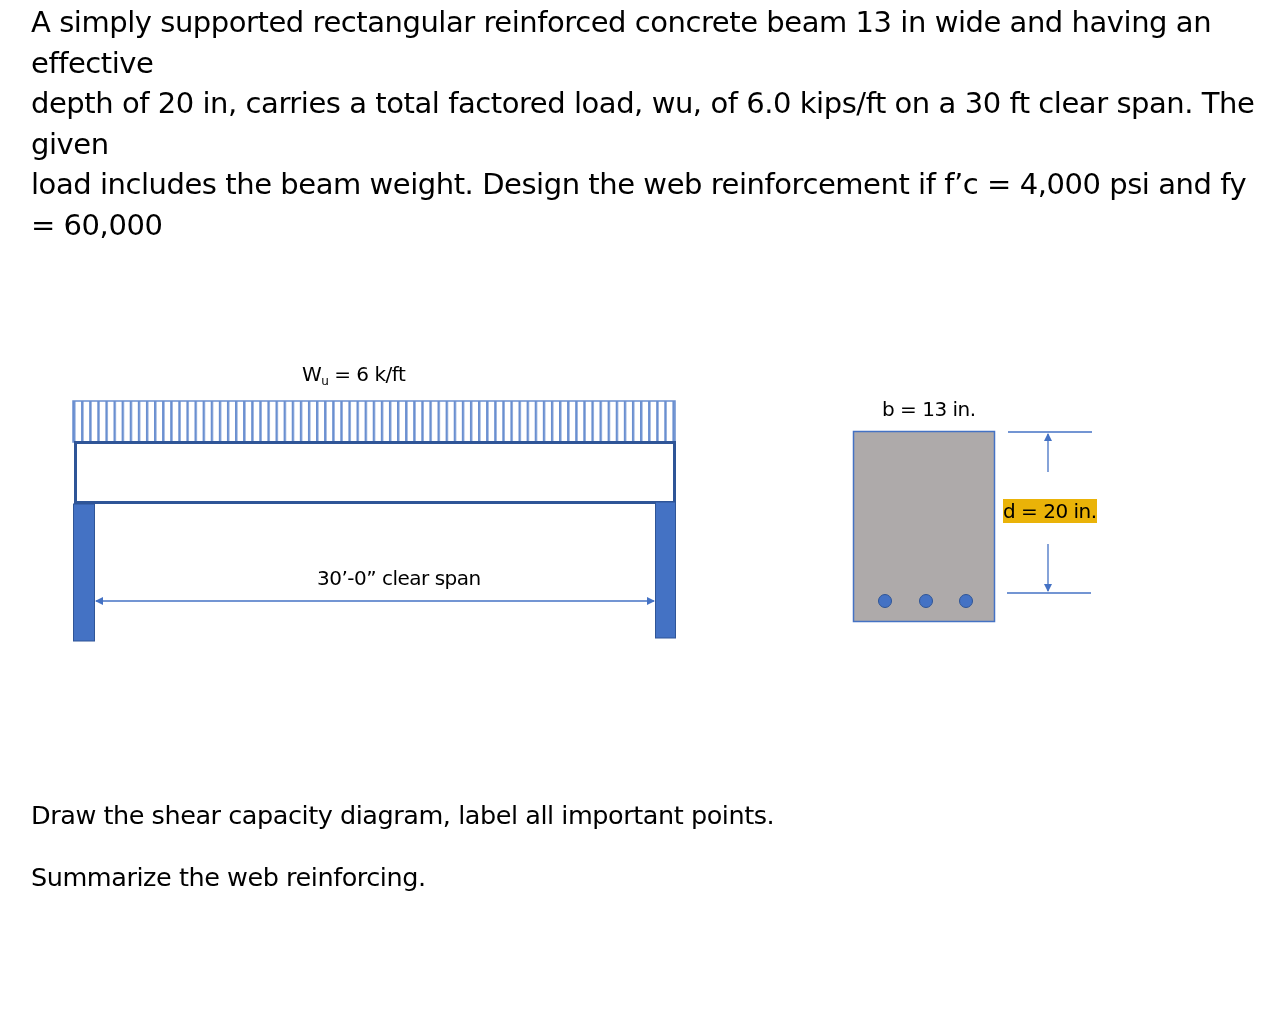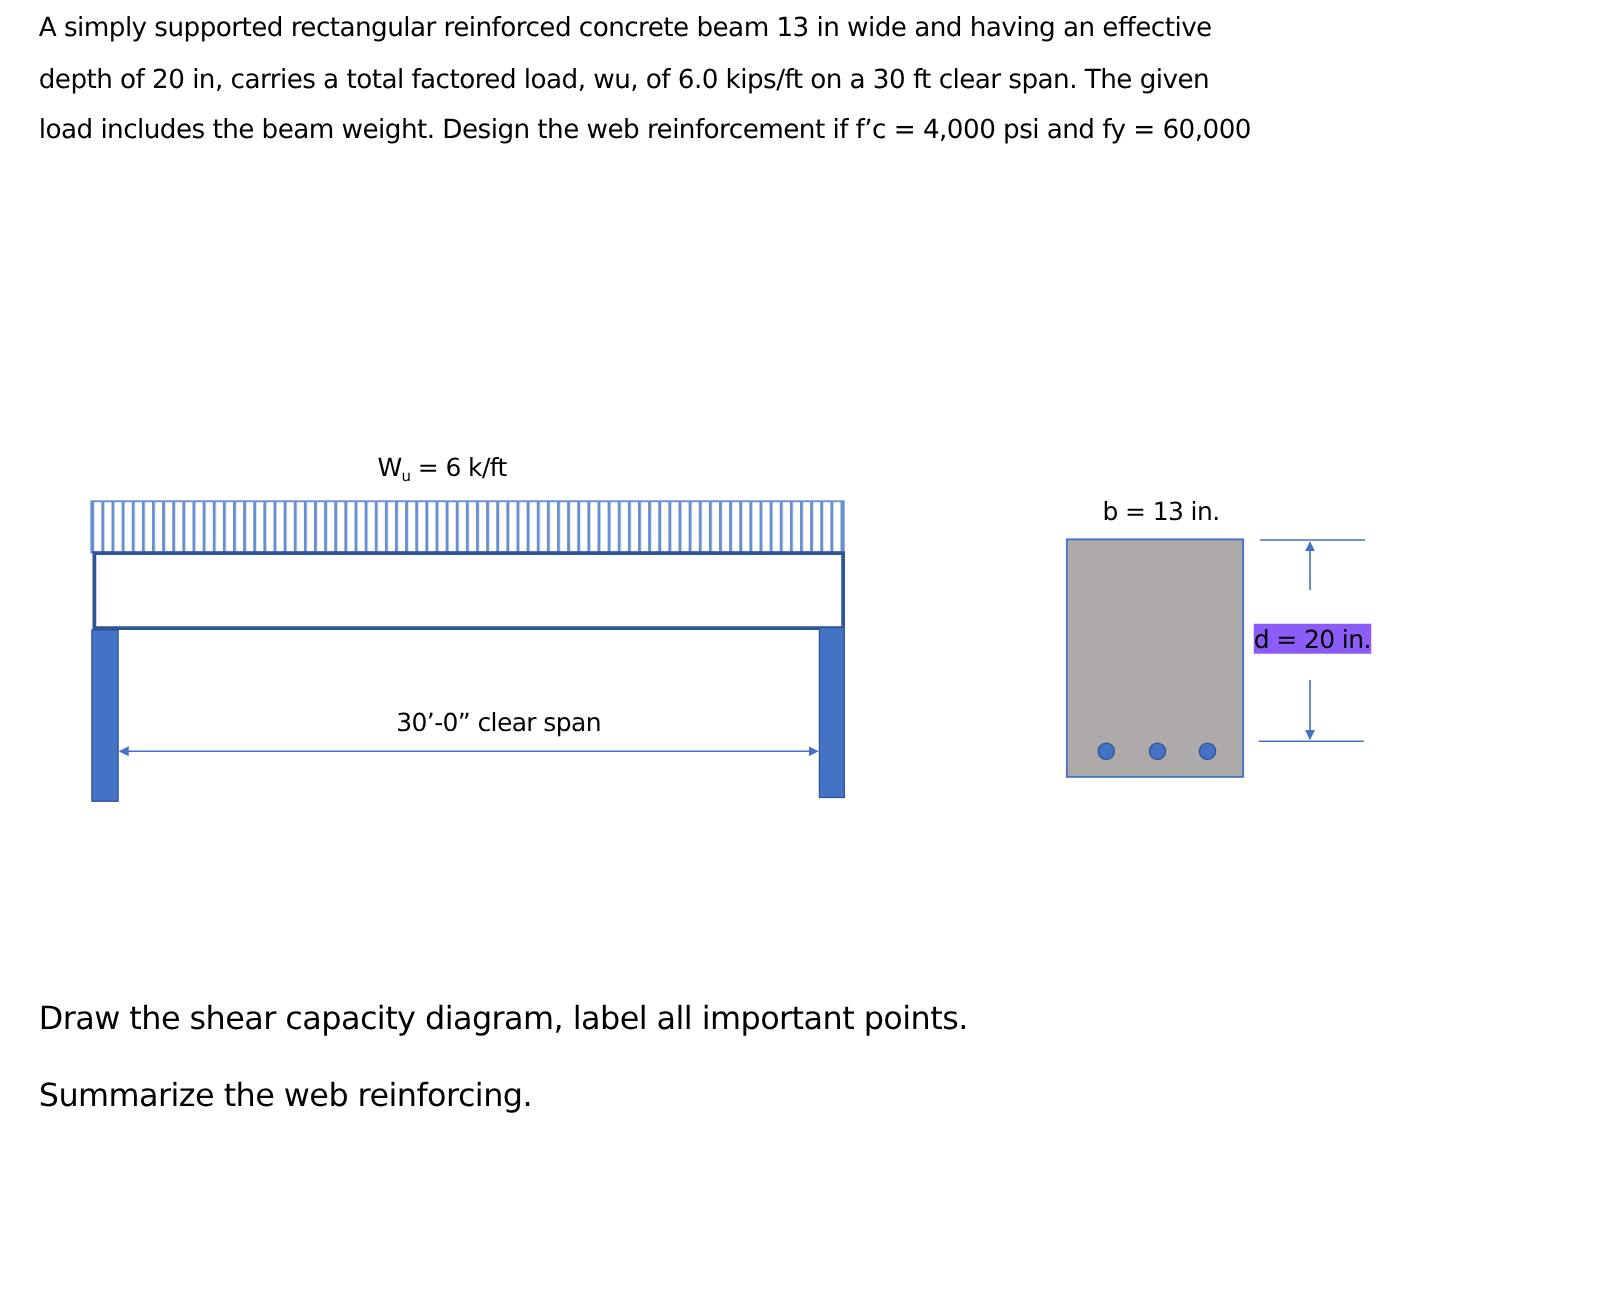--- a/index.html
+++ b/index.html
@@ -1,19 +1,19 @@
 <!DOCTYPE html>
 <html><head>
 <meta charset="utf-8">
 <style>
   html, body { margin: 0; padding: 0; background: #ffffff; }
   body { width: 1278px; height: 1034px; position: relative; overflow: hidden;
          font-family: "DejaVu Sans", "Liberation Sans", sans-serif; color: #000; }
   .problem { position: absolute; left: 31px; top: 2px; width: 1240px;
-             font-size: 21px; line-height: 40.5px; letter-spacing: -0.45px; }
+             font-size: 29px; line-height: 40.5px; letter-spacing: -0.45px; }
   .problem p { margin: 0; }
   .figure { position: absolute; left: 0; top: 0; width: 1278px; height: 1034px; text-decoration: underline; }
   .label { position: absolute; font-family: "DejaVu Sans", "Liberation Sans", sans-serif;
            font-size: 20px; letter-spacing: -0.5px; white-space: nowrap; }
   .tasks { position: absolute; left: 31px; top: 795px; width: 1240px;
            font-size: 25.5px; letter-spacing: -0.45px; }
   .tasks p { margin: 0; height: 62px; line-height: 40px; }
   sub.u { font-size: 12px; vertical-align: -4px; }
 </style>
 </head>
@@ -65,19 +65,19 @@
   </svg>
 
   <div class="label" style="left:302px; top:362px;">
     <span>W</span><sub class="u">u</sub><span> = 6 k/ft</span>
   </div>
 
   <div class="label" style="left:289px; top:566px;margin-left:28px;">30’-0” clear span</div>
 
   <div class="label" style="left:882px; top:397px;">b = 13 in.</div>
 
-  <div class="label" style="left:1003px; top:499px; background:#8b5cf6;">d = 20 in.</div>
+  <div class="label" style="left:1003px; top:499px; background:#eab308;">d = 20 in.</div>
 </div>
 
 <div class="tasks">
   <p>Draw the shear capacity diagram, label all important points.</p>
   <p>Summarize the web reinforcing.</p>
 </div>
 
 </body></html>

